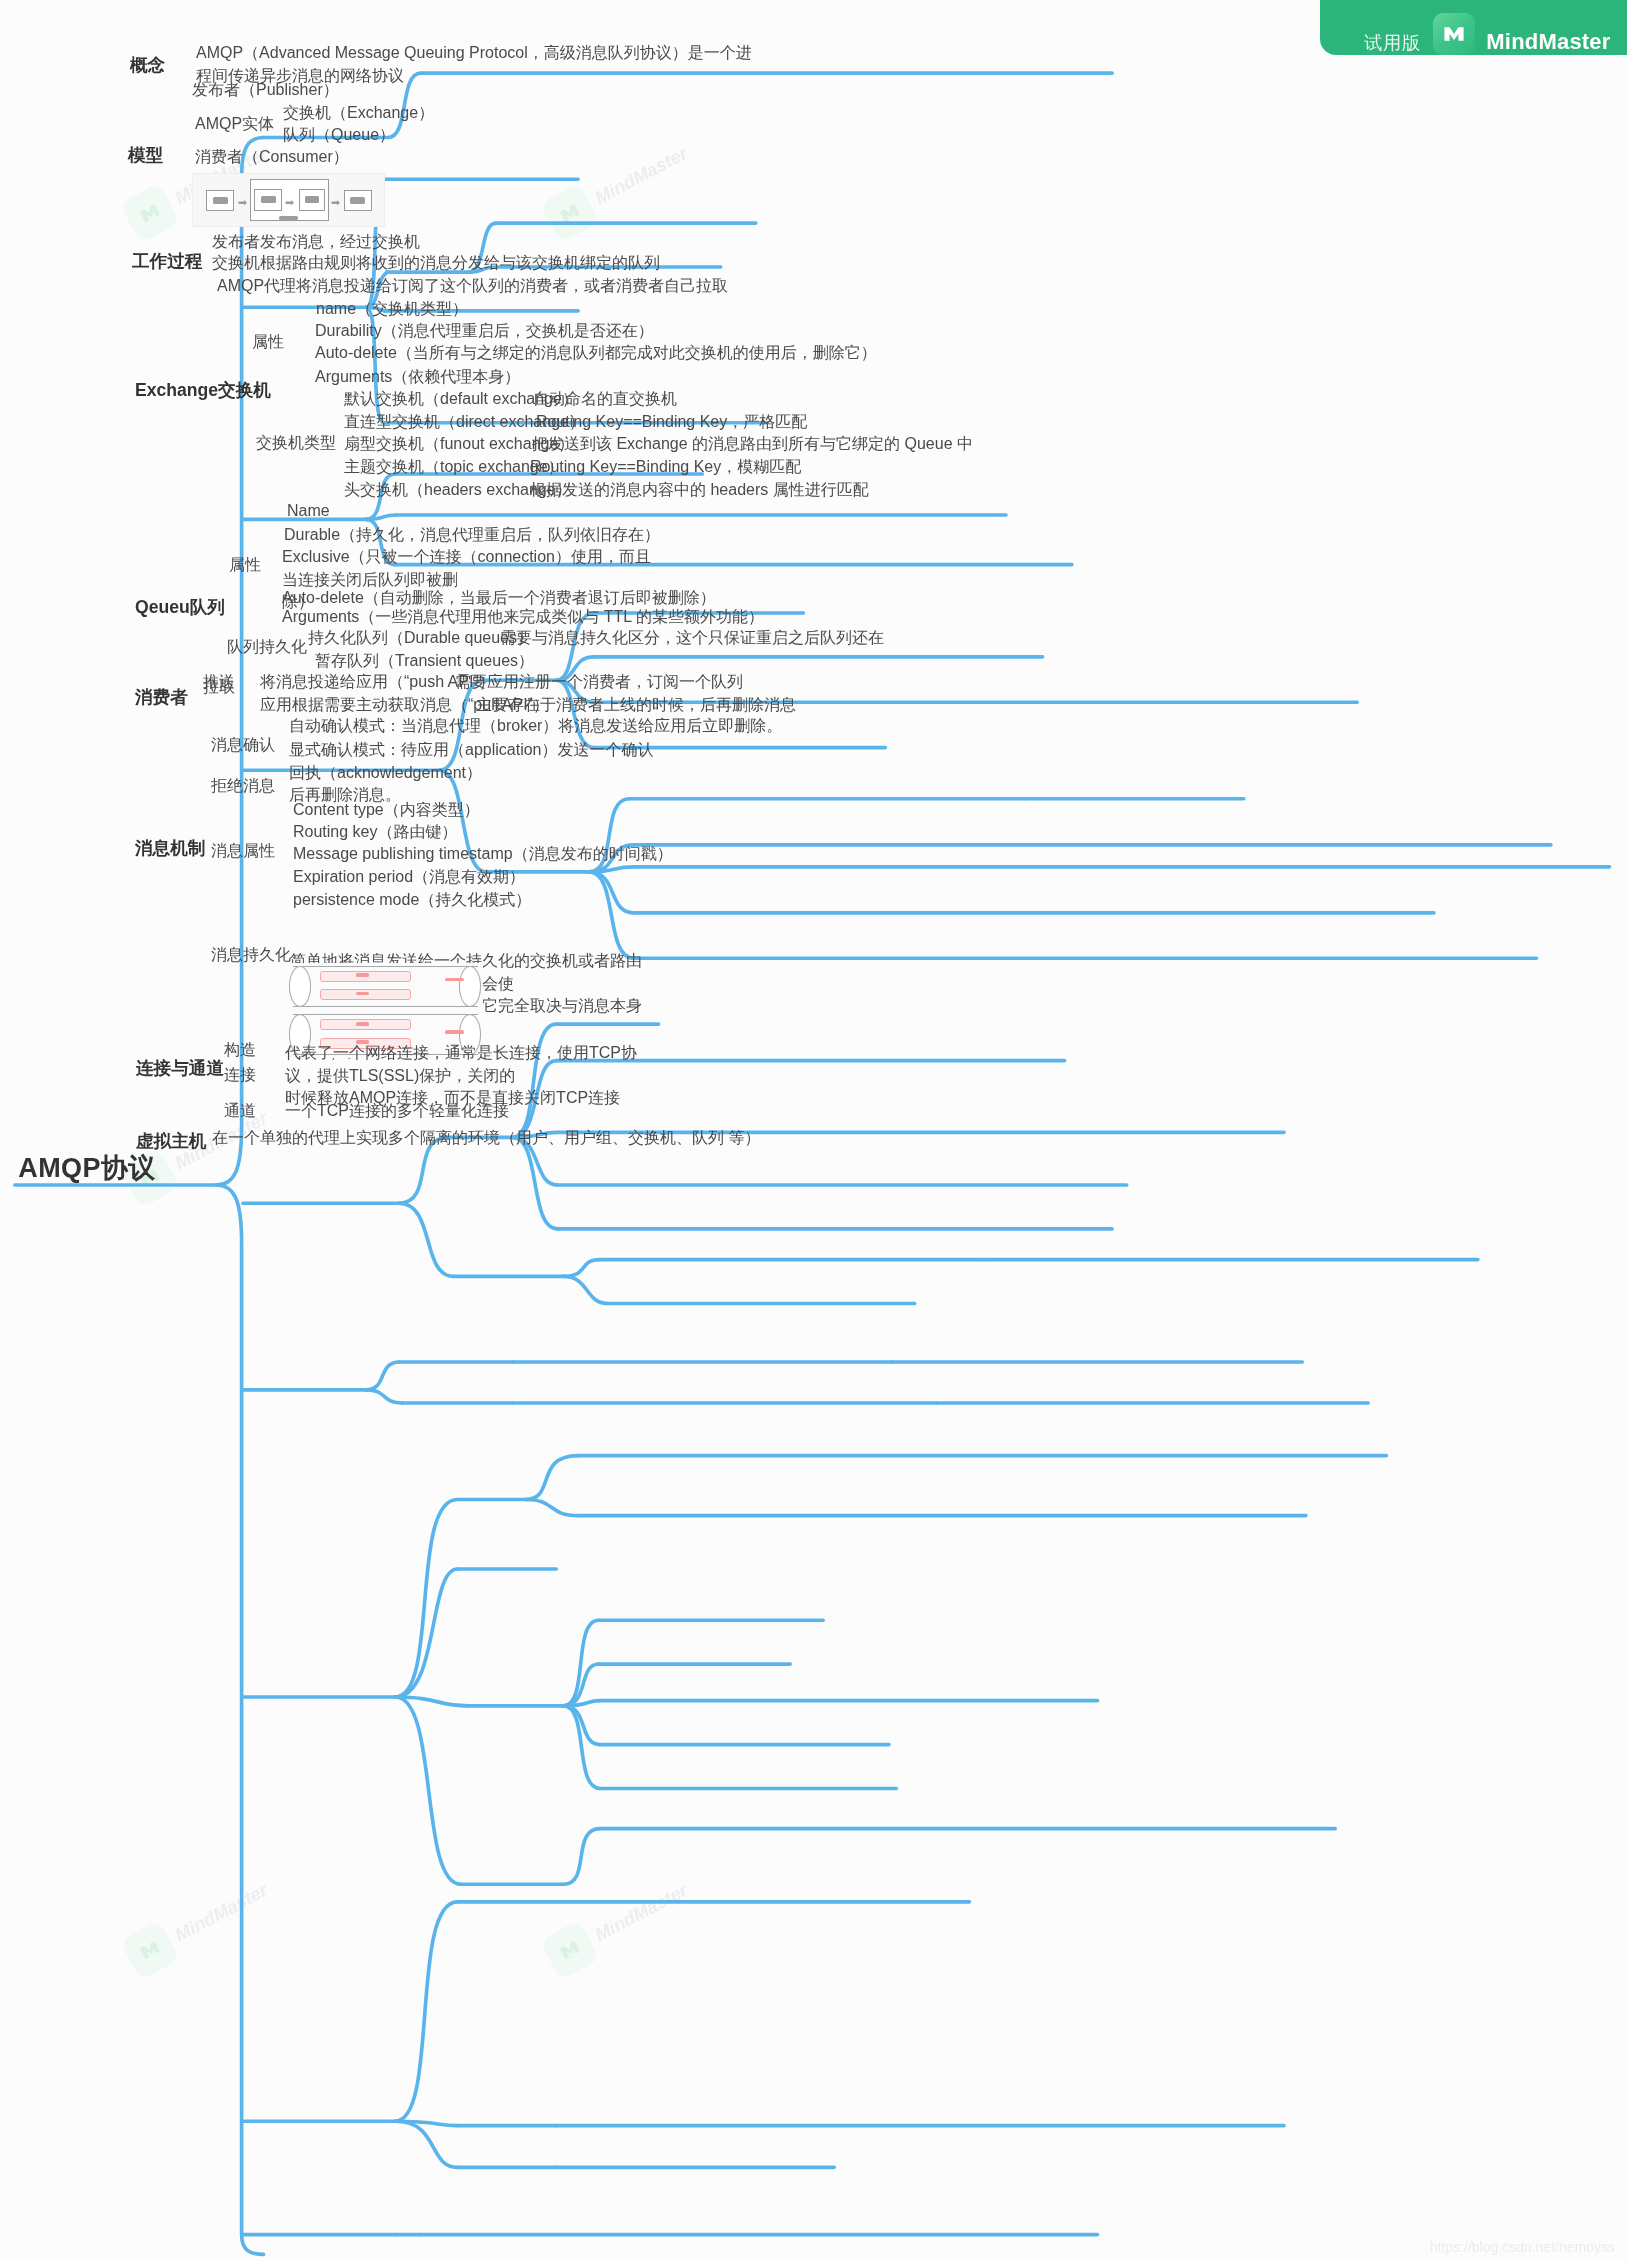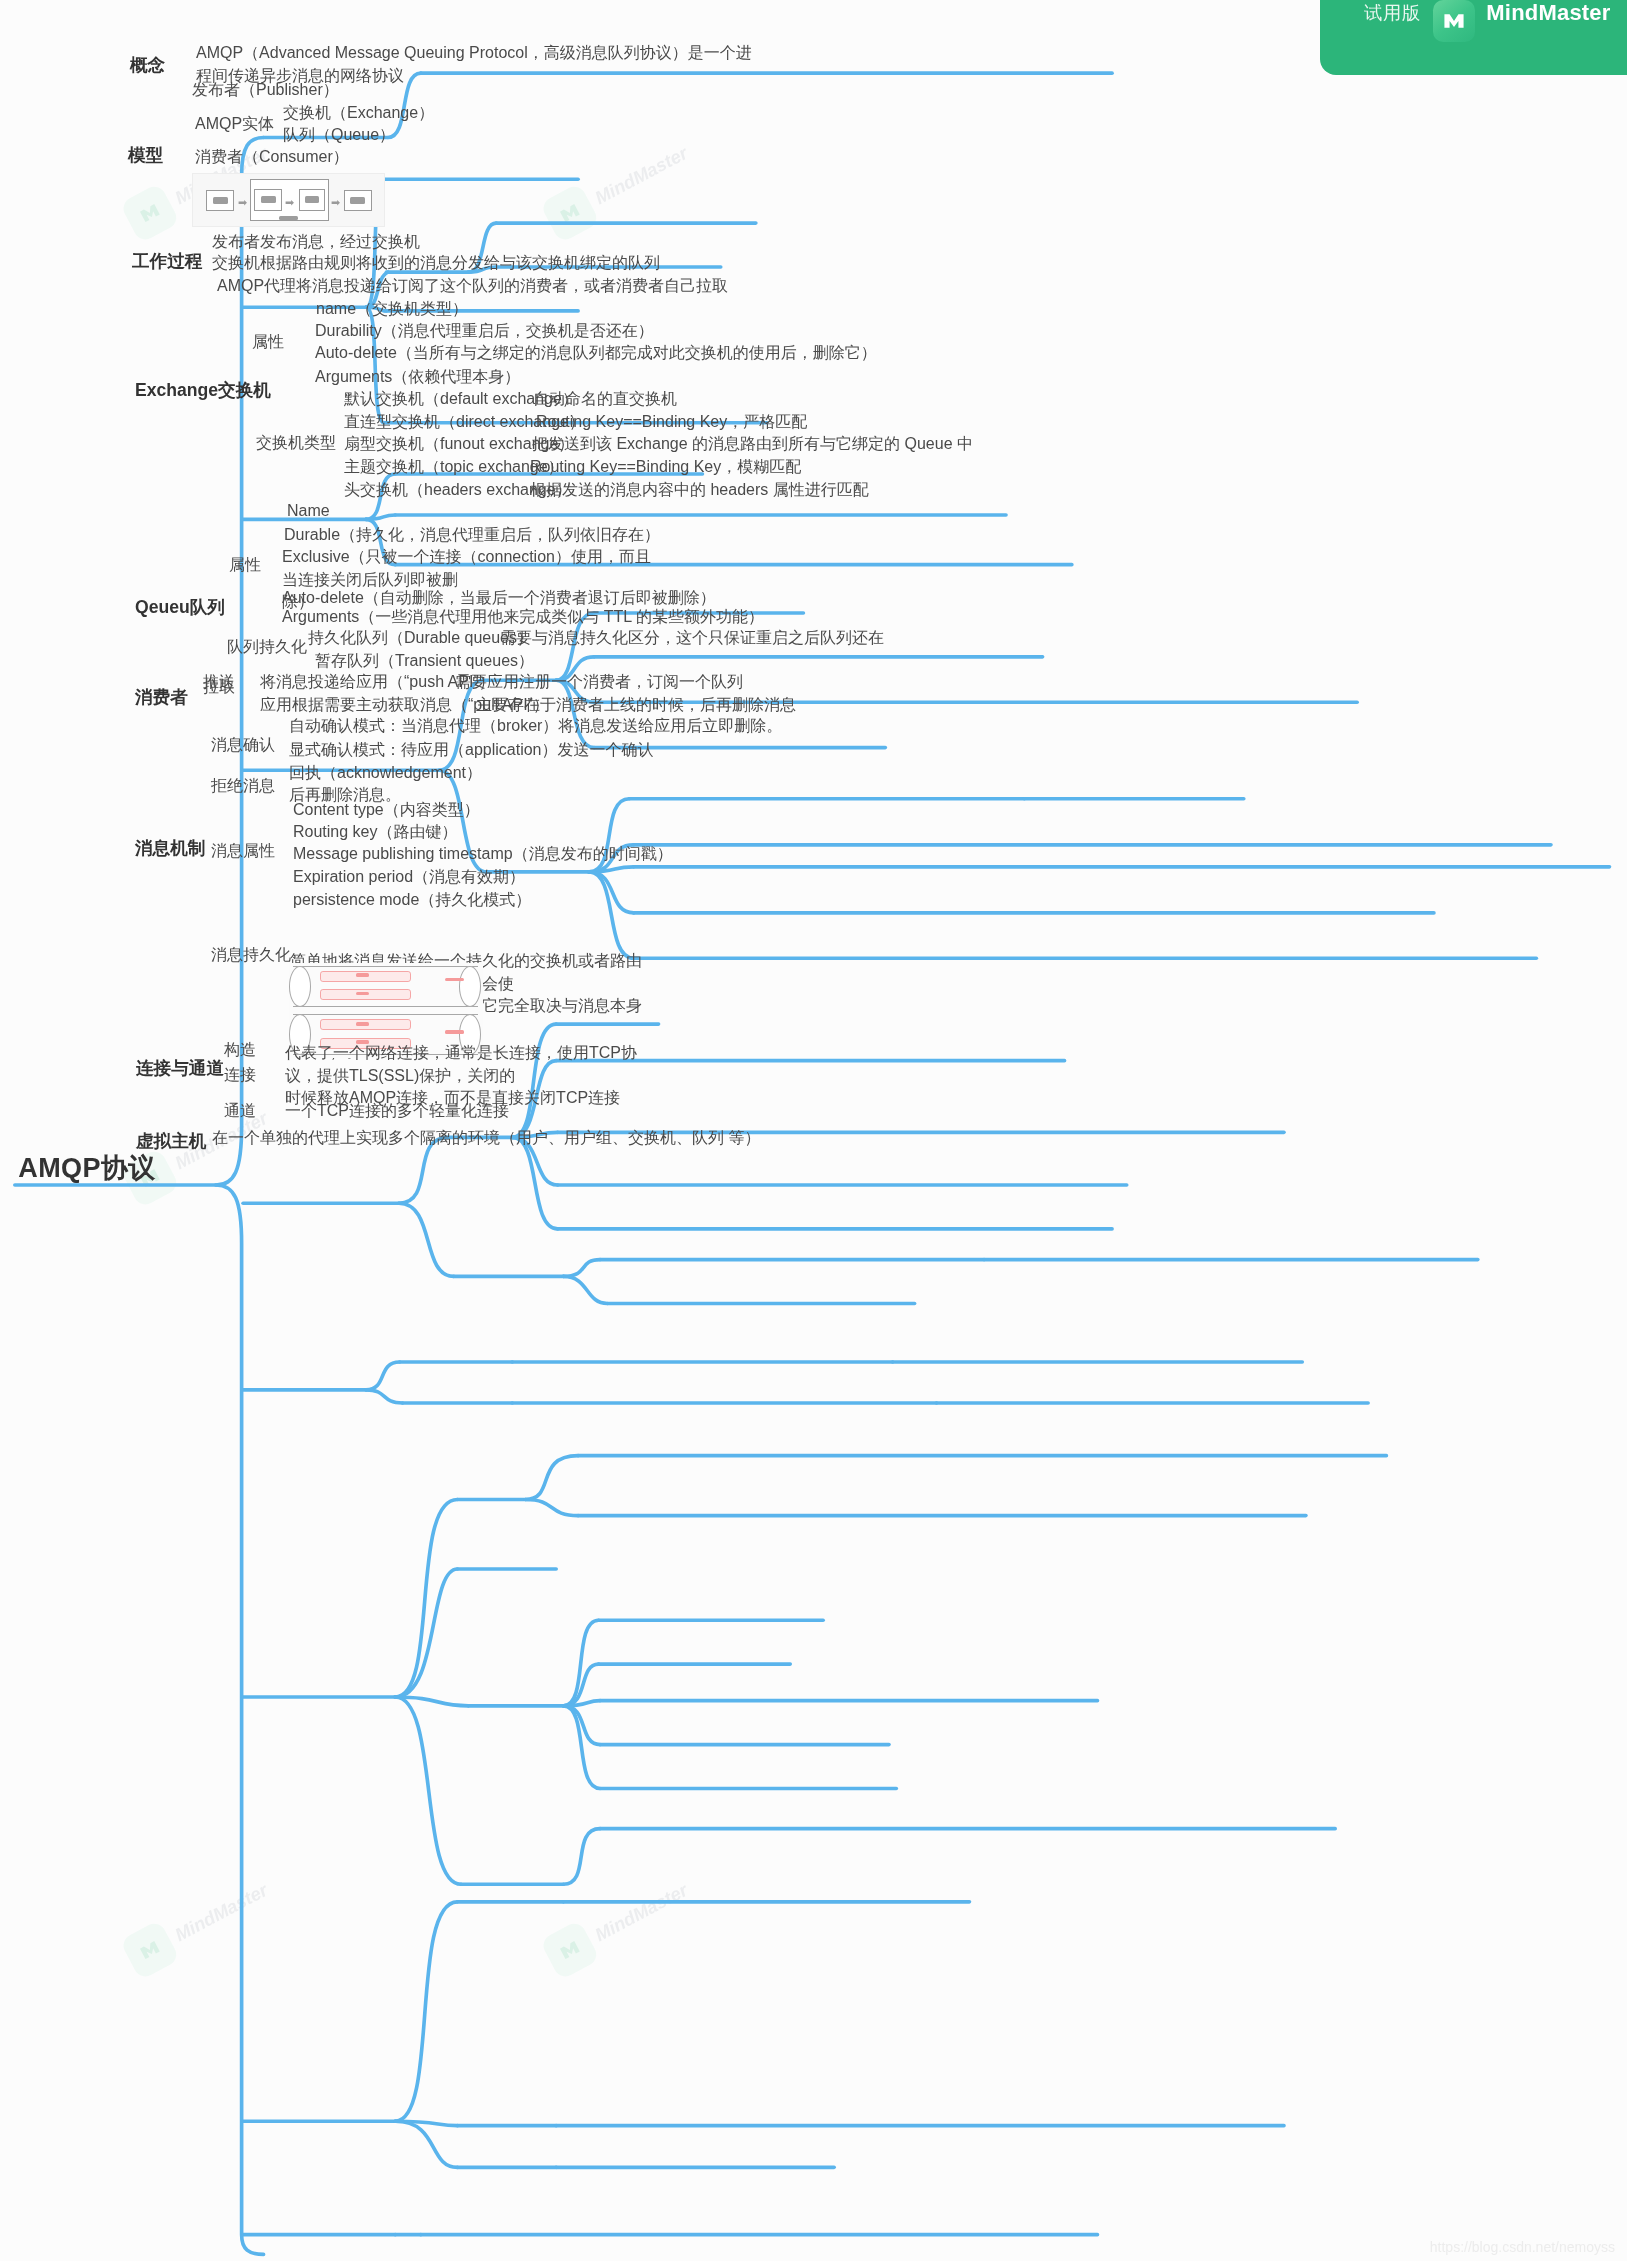--- a/index.html
+++ b/index.html
@@ -11,24 +11,24 @@
     width: 1628px; height: 2261px;
     position: relative;
     font-family: "Liberation Sans", "DejaVu Sans", sans-serif;
     overflow: hidden;
   }
 
   
   #mm-badge {
     position: absolute;
     top: 0; left: 1320px;
-    width: 307px; height: 75px;
+    width: 307px; height: 55px;
     background: #2cb57a;
     border-bottom-left-radius: 16px;
-    display: flex; align-items: flex-start; gap: 11.7px;
+    display: flex; align-items: flex-end; gap: 11.7px;
     padding-left: 44px;
     z-index: 50;
   }
   #mm-badge .trial {
     color: #eaf7f0; font-size: 18.3px; letter-spacing: 0.7px;
     font-family: "DejaVu Sans", sans-serif;
   }
   #mm-badge .mm-logo {
     width: 42px; height: 42px; border-radius: 10.2px;
     background: linear-gradient(140deg,#63d49b 0%,#3dc489 50%,#2fb87f 100%);

